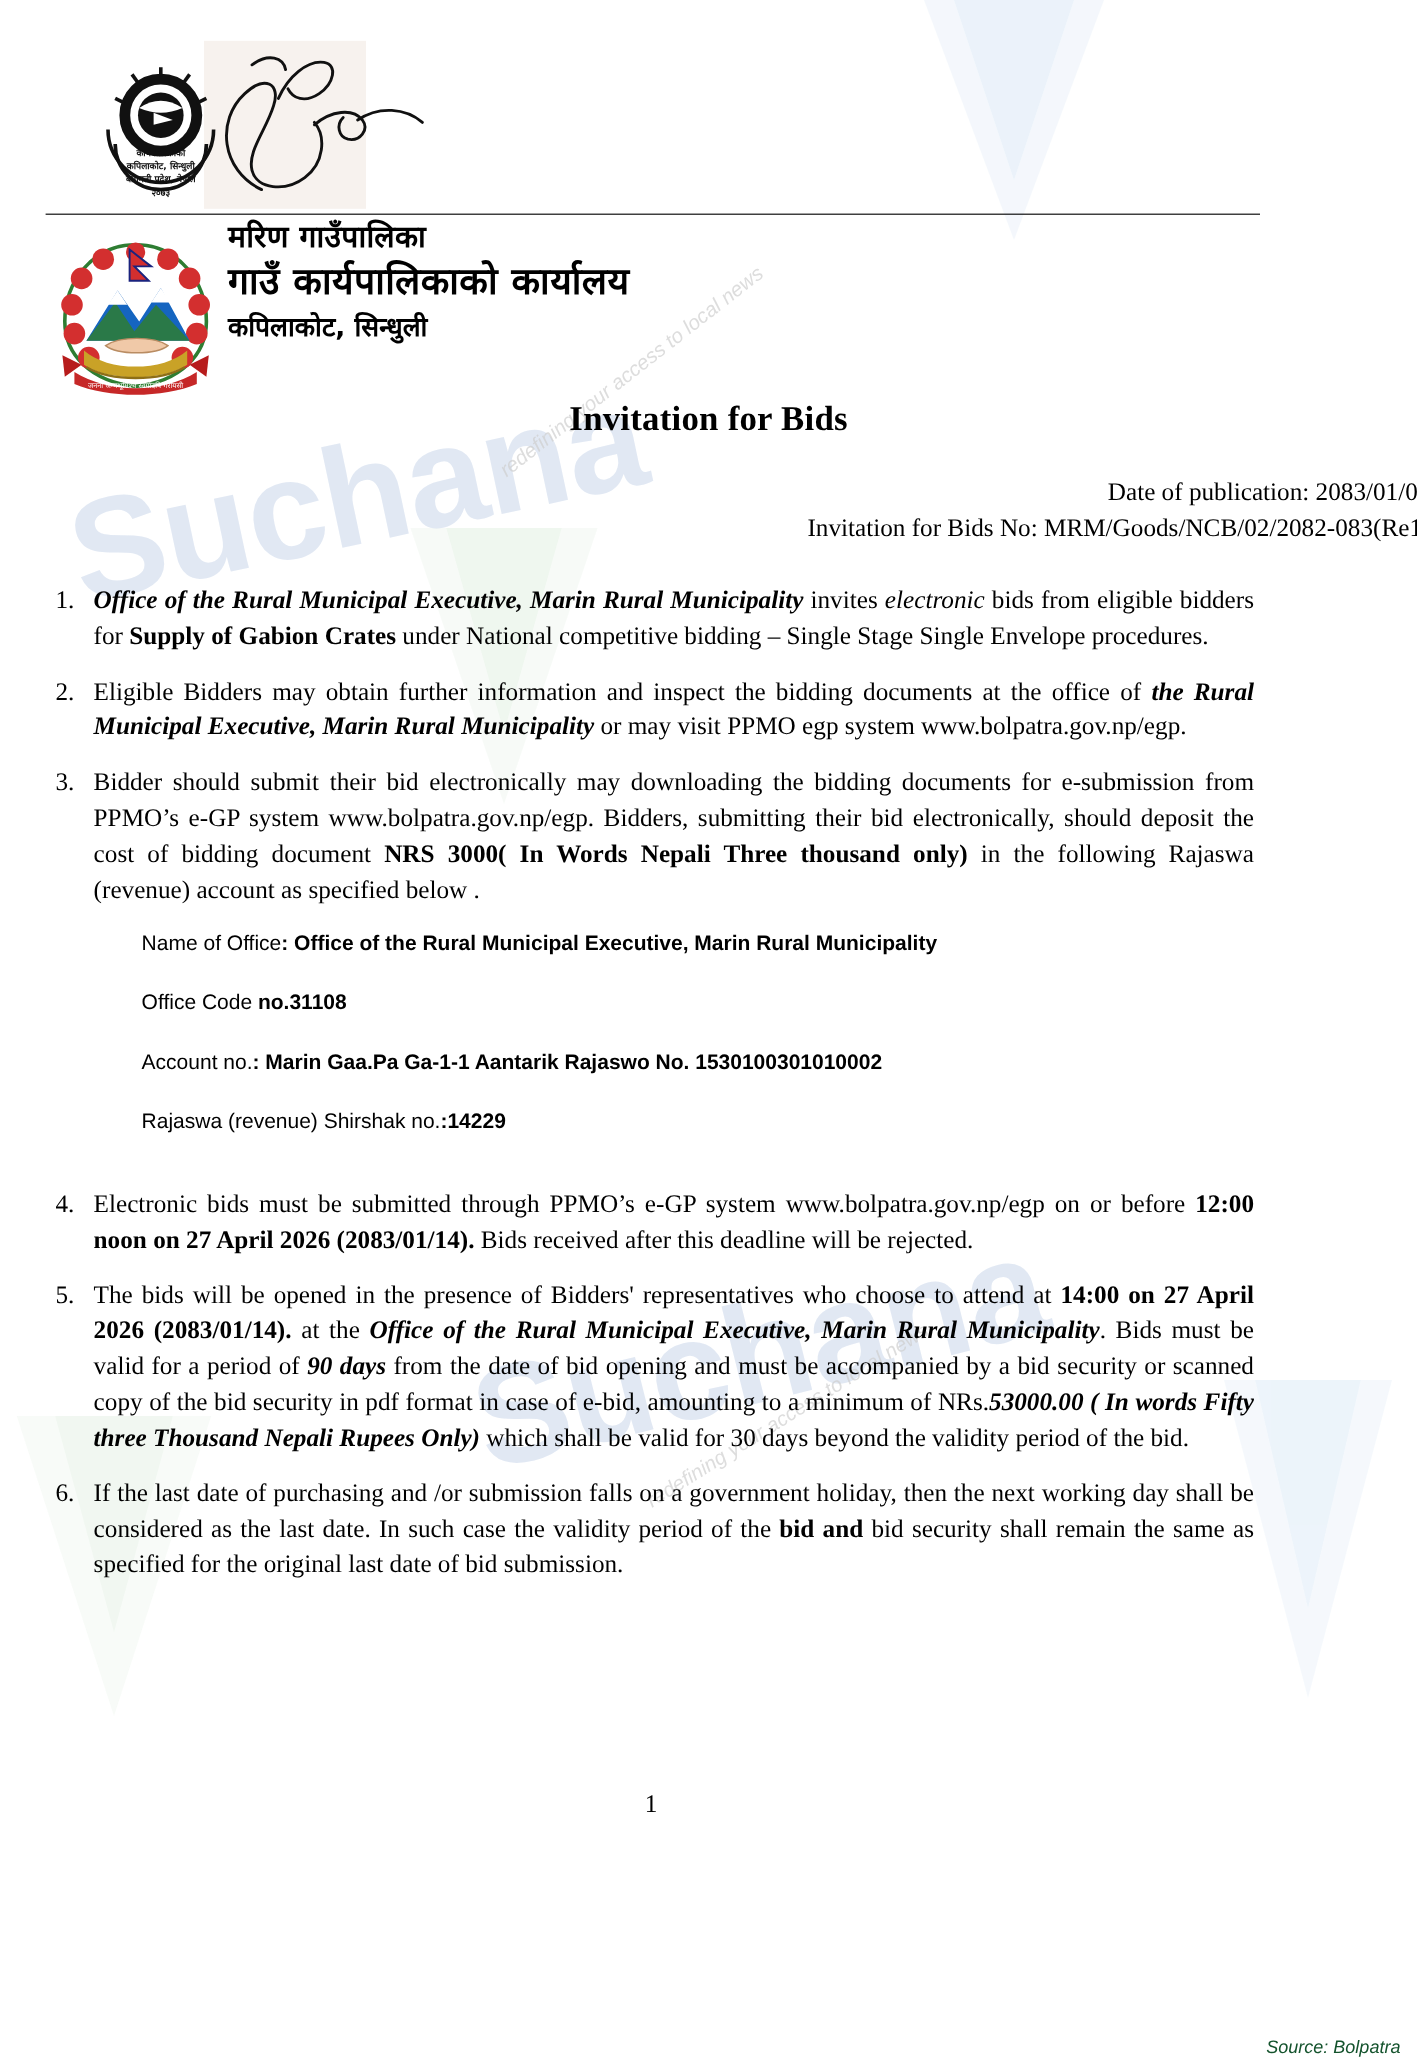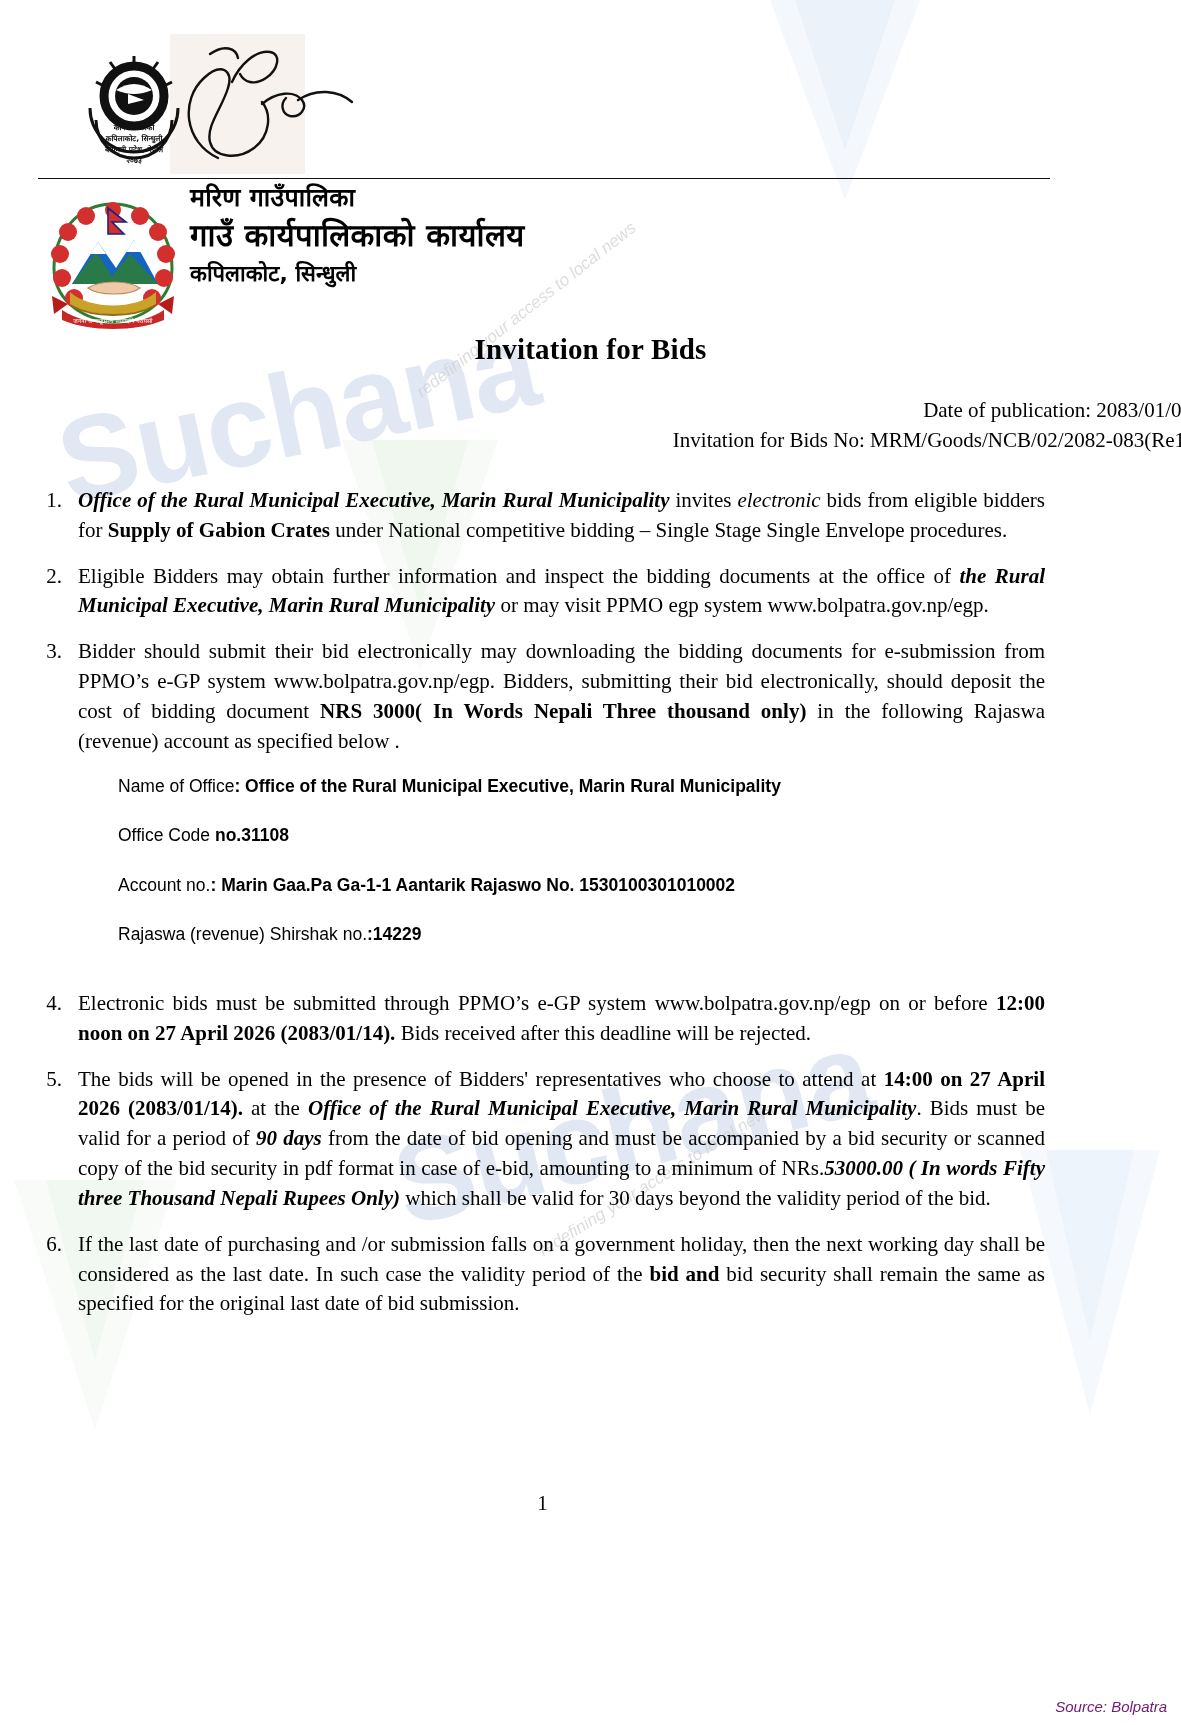--- a/index.html
+++ b/index.html
@@ -207,21 +207,21 @@
   }
 
   
   .source {
     position: absolute;
     right: 14px;
     bottom: 10px;
     font-family: "Liberation Sans", sans-serif;
     font-size: 15px;
     font-style: italic;
-    color: #701a75;
+    color: #14532d;
     z-index: 4;
   }
 </style>
 </head>
 <body>
 
 <div class="page">
 
   <div class="wm-layer">
     <svg class="wm-arrow" style="left:760px; top:0px;" width="170" height="230" viewBox="0 0 170 230">

